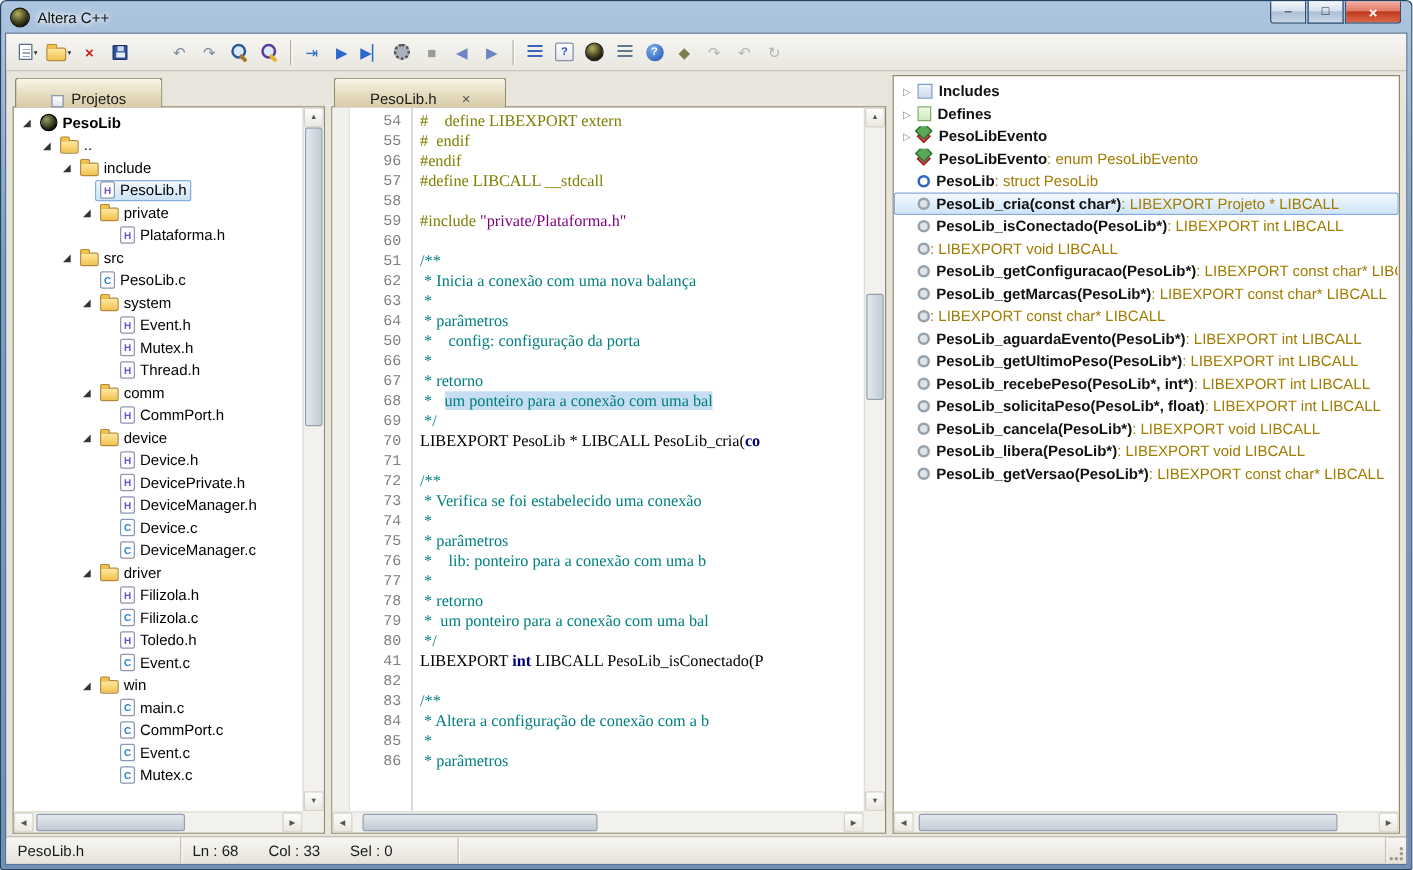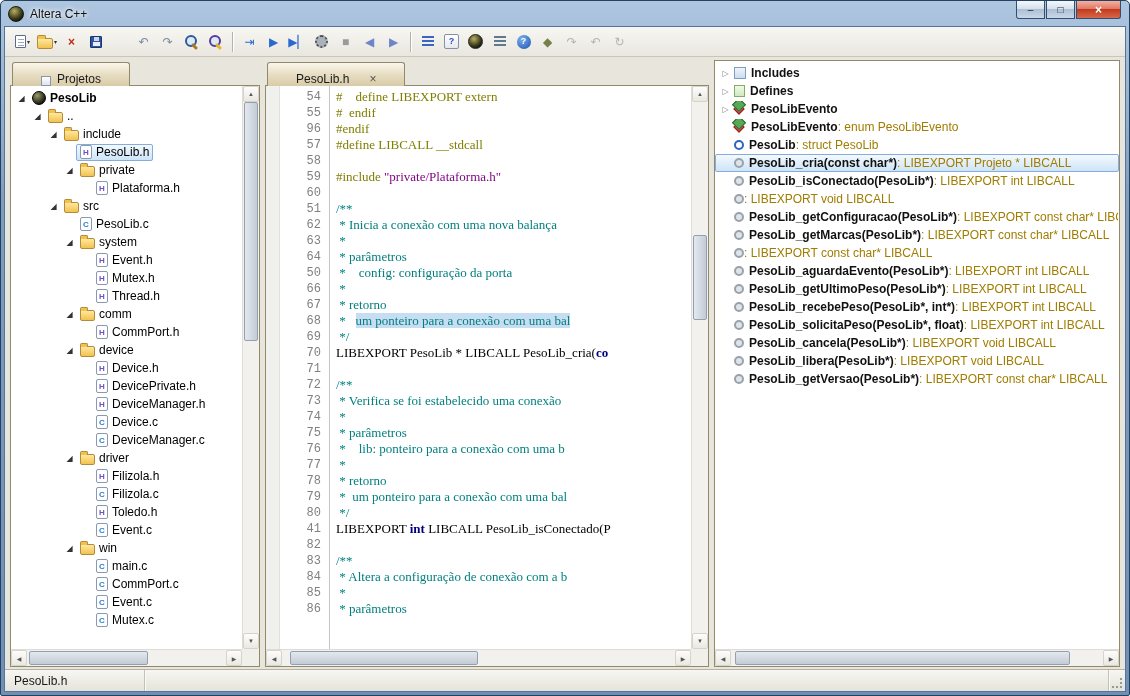--- a/index.html
+++ b/index.html
@@ -649,17 +649,22 @@
             <div class="sb-btn">
                 <span>▶</span>
               </div>
           </div>
         </div>
       </div>
 
     </div>
     <div class="statusbar">
       <div class="sb-seg s1">PesoLib.h</div>
+      <div class="sb-seg s2">
+        <span>Ln : 68</span>
+        <span>Col : 33</span>
+        <span>Sel : 0</span>
+      </div>
       <div class="sb-seg s3"></div>
       <div class="grip"></div>
     </div>
   </div>
 </div>
 
 </body></html>

